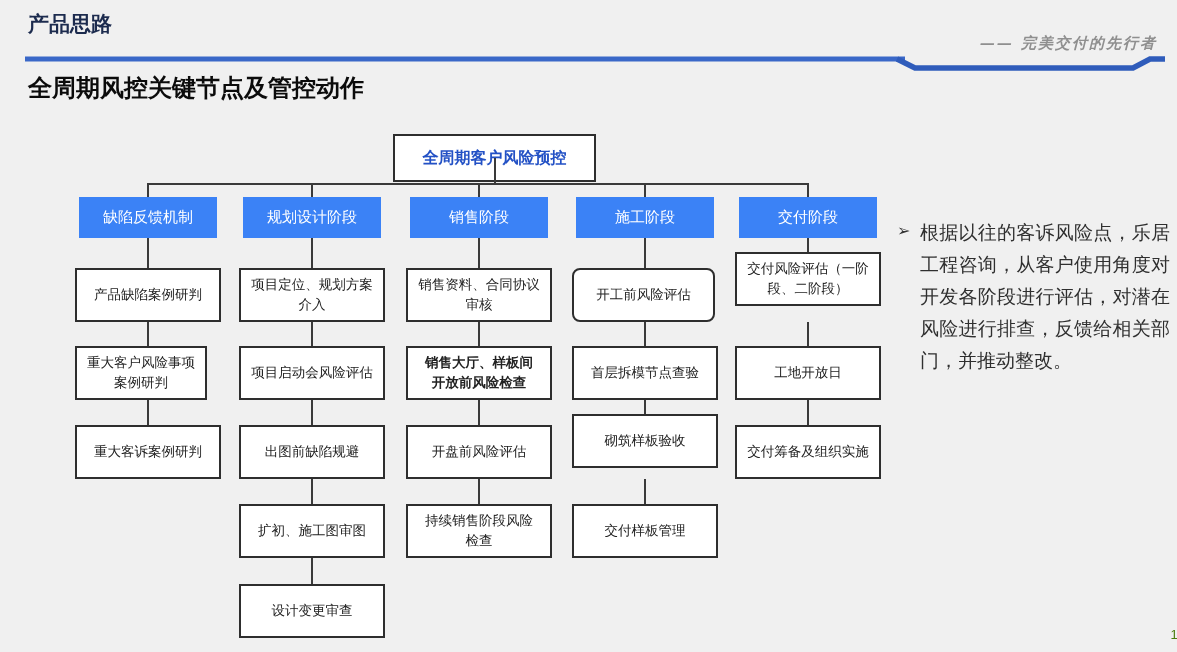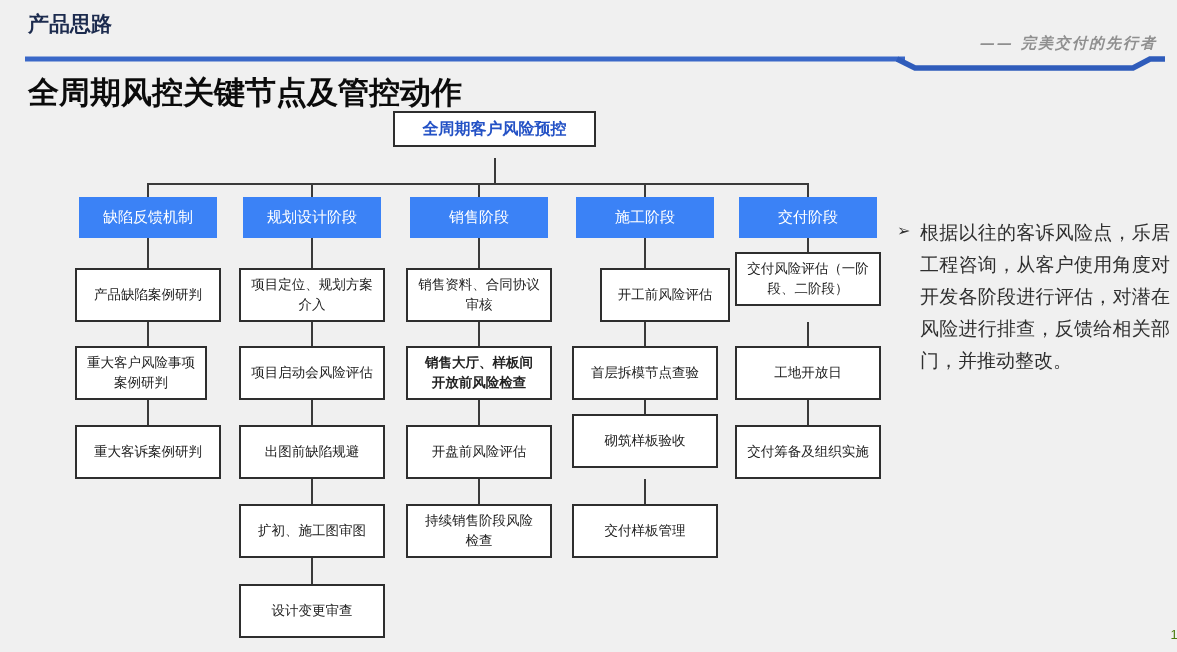--- a/index.html
+++ b/index.html
@@ -17,21 +17,21 @@
   }
   .tagline{
     position:absolute;right:52px;top:34px;
     font-size:15px;font-weight:bold;font-style:italic;
     color:#8f8f8f;letter-spacing:2px;
     font-family:"DejaVu Serif","Liberation Serif",serif;
   }
   .divider-svg{position:absolute;left:25px;top:54px;}
   .section-heading{
     position:absolute;left:28px;top:72px;
-    font-size:31px;font-weight:bold;color:#0b0b0b;
+    font-size:24px;font-weight:bold;color:#0b0b0b;
   }
   .box{
     position:absolute;box-sizing:border-box;
     display:flex;align-items:center;justify-content:center;
     text-align:center;white-space:pre-line;
   }
   .root-box{
     background:#ffffff;border:2px solid #2e2e2e;
     color:#2351c5;font-weight:bold;font-size:16px;
   }
@@ -70,21 +70,21 @@
   <div class="tagline">—— 完美交付的先行者</div>
 
   <svg class="divider-svg" width="1145" height="20" viewBox="0 0 1145 20">
     <line x1="0" y1="5" x2="880" y2="5" stroke="#3a68c8" stroke-width="5"></line>
     <polyline points="872,5 890,14 1108,14 1125,5 1140,5" fill="none" stroke="#2f5cbb" stroke-width="5.5"></polyline>
   </svg>
 
   <div class="section-heading">全周期风控关键节点及管控动作</div>
 
   <div id="org-chart">
-      <div class="box root-box" style="left: 393px; top: 111px; width: 203px; height: 36px;">全周期客户风险预控</div>
+      <div class="box root-box" style="left: 393px; top: 134px; width: 203px; height: 48px;">全周期客户风险预控</div>
       <div class="cline" style="left: 493.5px; top: 158px; width: 2px; height: 25px;"></div>
       <div class="cline" style="left: 147px; top: 183px; width: 662px; height: 2px;"></div>
       <div class="cline" style="left: 147px; top: 183px; width: 2px; height: 14px;"></div>
       <div class="box stage-box" style="left: 79px; top: 197px; width: 138px; height: 41px;">缺陷反馈机制</div>
       <div class="cline" style="left: 147px; top: 238px; width: 2px; height: 30px;"></div>
       <div class="box node-box" style="left: 75px; top: 268px; width: 146px; height: 54px;">产品缺陷案例研判</div>
       <div class="cline" style="left: 147px; top: 322px; width: 2px; height: 24px;"></div>
       <div class="box node-box" style="left: 75px; top: 346px; width: 132px; height: 54px;">重大客户风险事项
 案例研判</div>
       <div class="cline" style="left: 147px; top: 400px; width: 2px; height: 25px;"></div>
@@ -111,21 +111,21 @@
       <div class="box node-box" style="left: 406px; top: 346px; width: 146px; height: 54px; font-weight: bold;">销售大厅、样板间
 开放前风险检查</div>
       <div class="cline" style="left: 478px; top: 400px; width: 2px; height: 25px;"></div>
       <div class="box node-box" style="left: 406px; top: 425px; width: 146px; height: 54px;">开盘前风险评估</div>
       <div class="cline" style="left: 478px; top: 479px; width: 2px; height: 25px;"></div>
       <div class="box node-box" style="left: 406px; top: 504px; width: 146px; height: 54px;">持续销售阶段风险
 检查</div>
       <div class="cline" style="left: 644px; top: 183px; width: 2px; height: 14px;"></div>
       <div class="box stage-box" style="left: 576px; top: 197px; width: 138px; height: 41px;">施工阶段</div>
       <div class="cline" style="left: 644px; top: 238px; width: 2px; height: 30px;"></div>
-      <div class="box node-box" style="left: 600px; top: 268px; width: 130px; height: 54px;">开工前风险评估</div>
+      <div class="box node-box" style="left: 572px; top: 268px; width: 143px; height: 54px; border-radius: 8px;">开工前风险评估</div>
       <div class="cline" style="left: 644px; top: 322px; width: 2px; height: 24px;"></div>
       <div class="box node-box" style="left: 572px; top: 346px; width: 146px; height: 54px;">首层拆模节点查验</div>
       <div class="cline" style="left: 644px; top: 400px; width: 2px; height: 25px;"></div>
       <div class="box node-box" style="left: 572px; top: 414px; width: 146px; height: 54px;">砌筑样板验收</div>
       <div class="cline" style="left: 644px; top: 479px; width: 2px; height: 25px;"></div>
       <div class="box node-box" style="left: 572px; top: 504px; width: 146px; height: 54px;">交付样板管理</div>
       <div class="cline" style="left: 807px; top: 183px; width: 2px; height: 14px;"></div>
       <div class="box stage-box" style="left: 739px; top: 197px; width: 138px; height: 41px;">交付阶段</div>
       <div class="cline" style="left: 807px; top: 238px; width: 2px; height: 30px;"></div>
       <div class="box node-box" style="left: 735px; top: 252px; width: 146px; height: 54px;">交付风险评估（一阶

